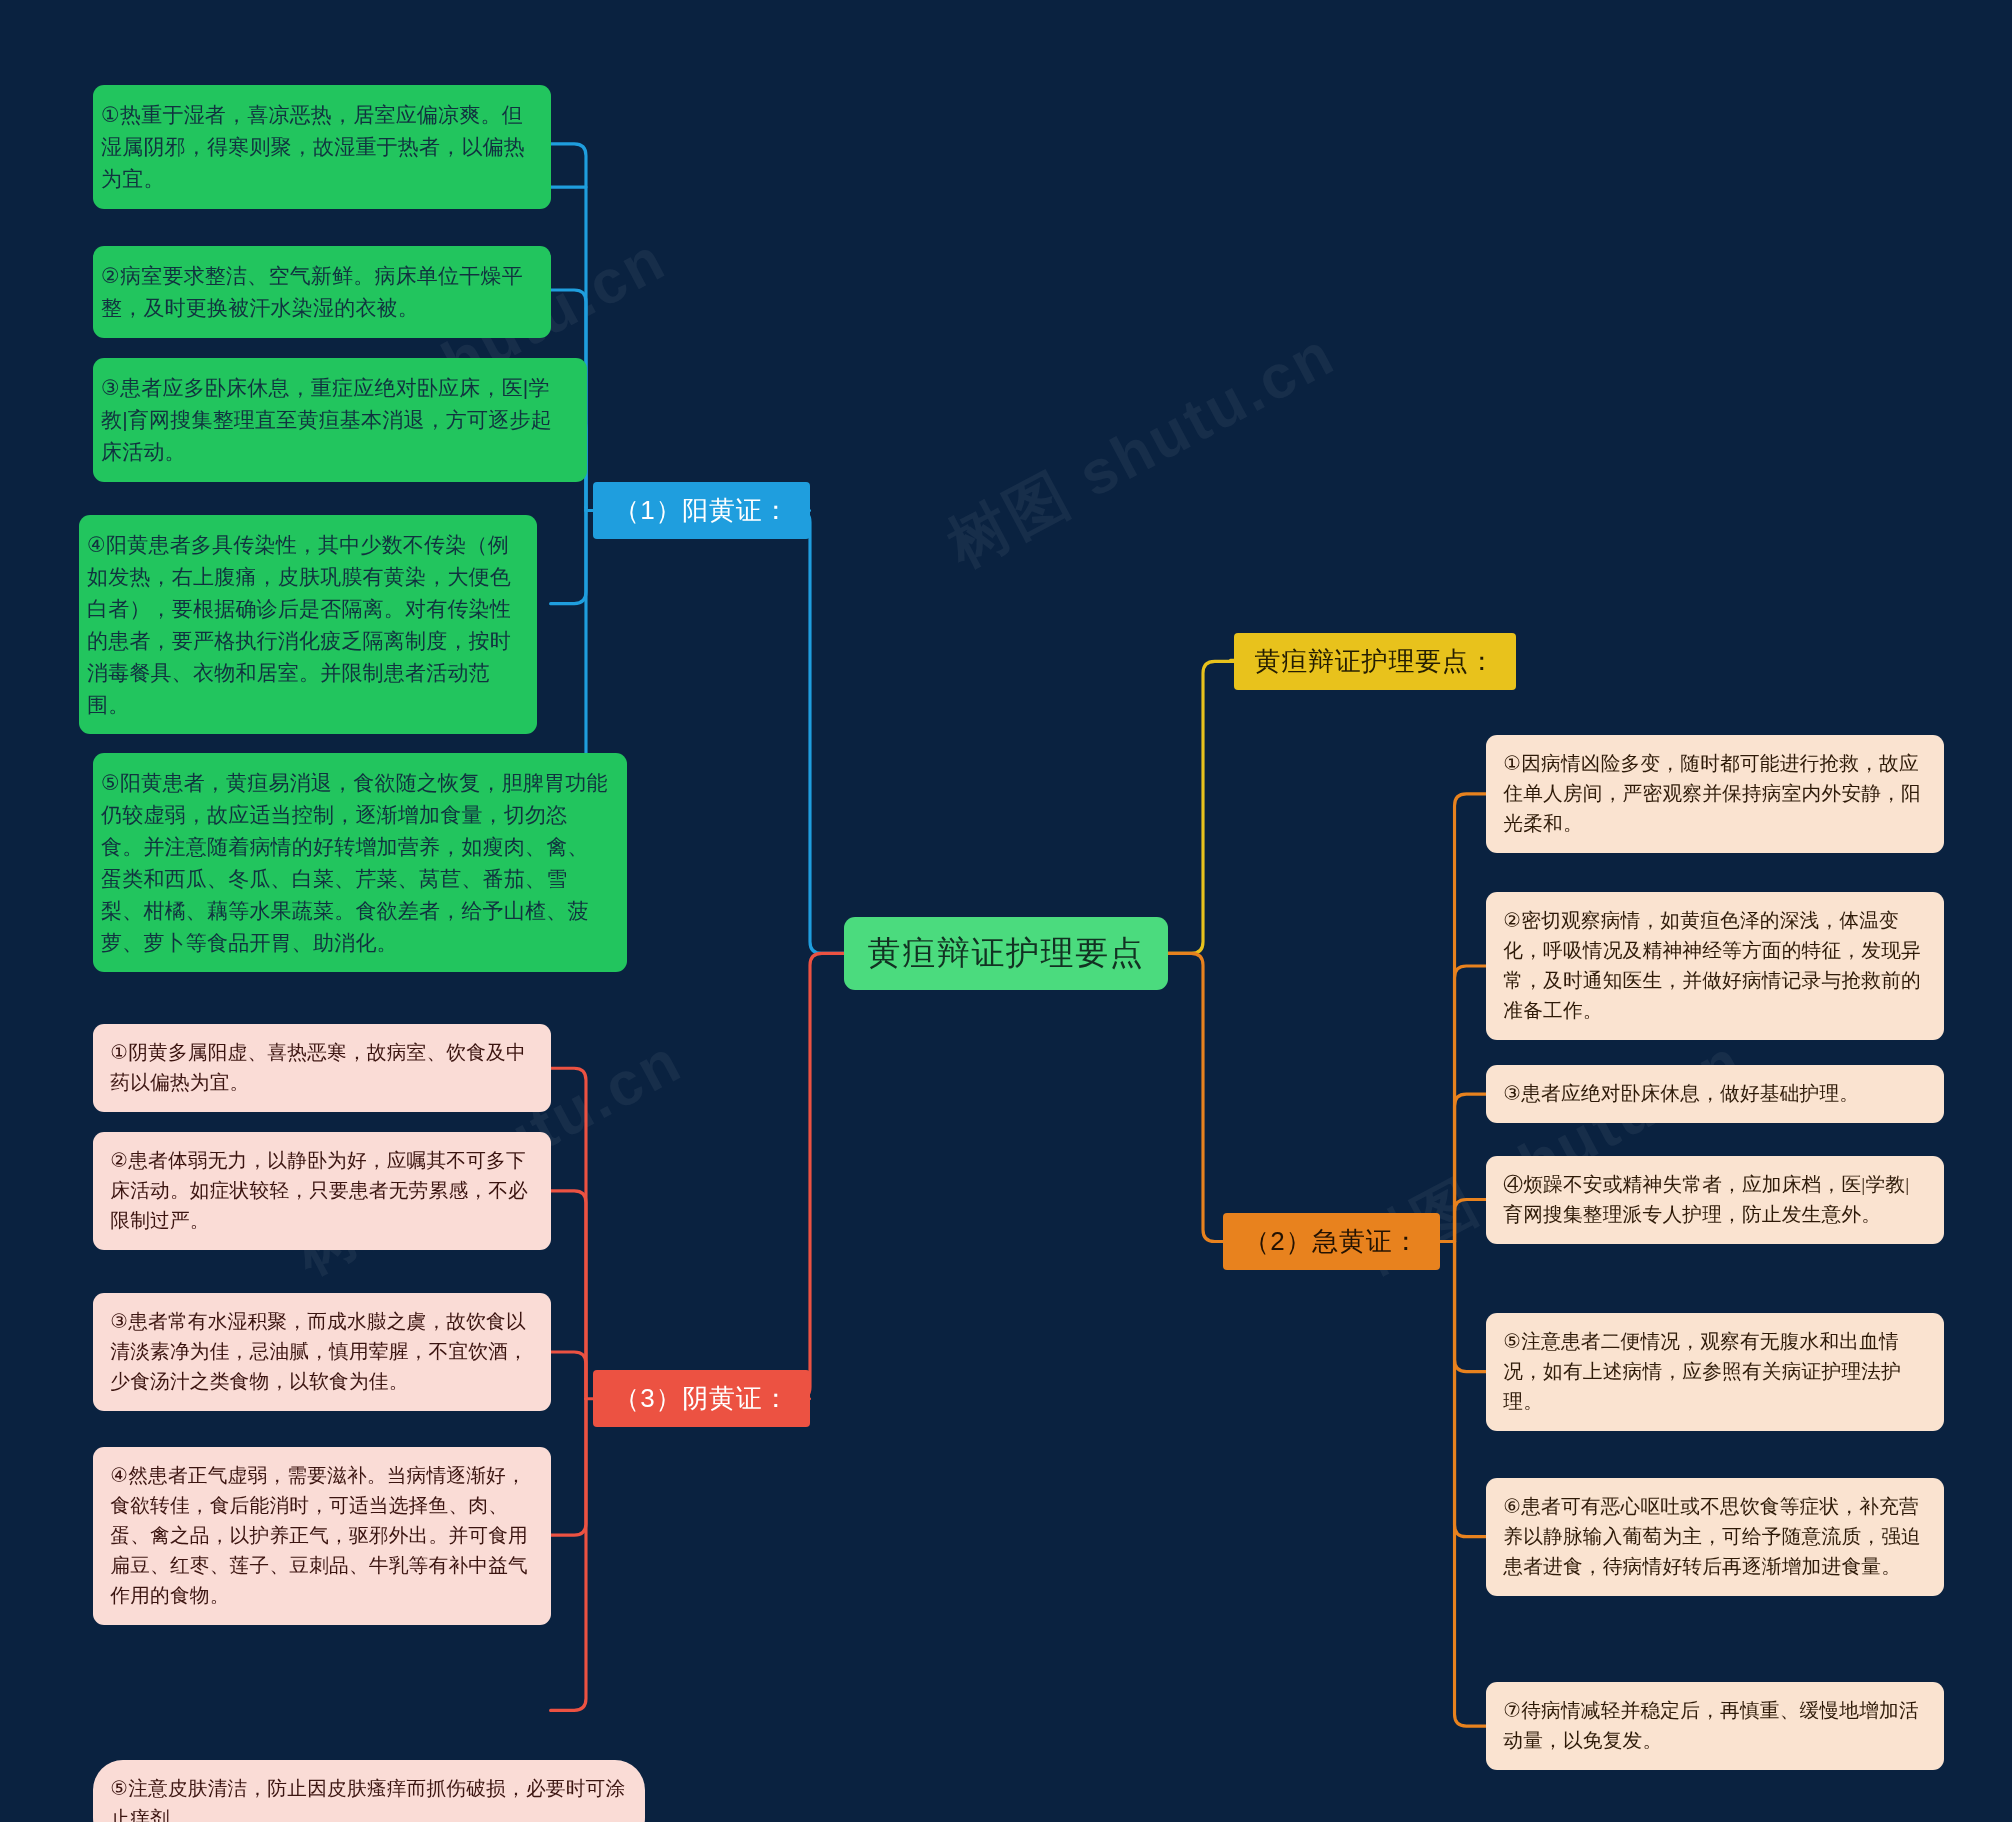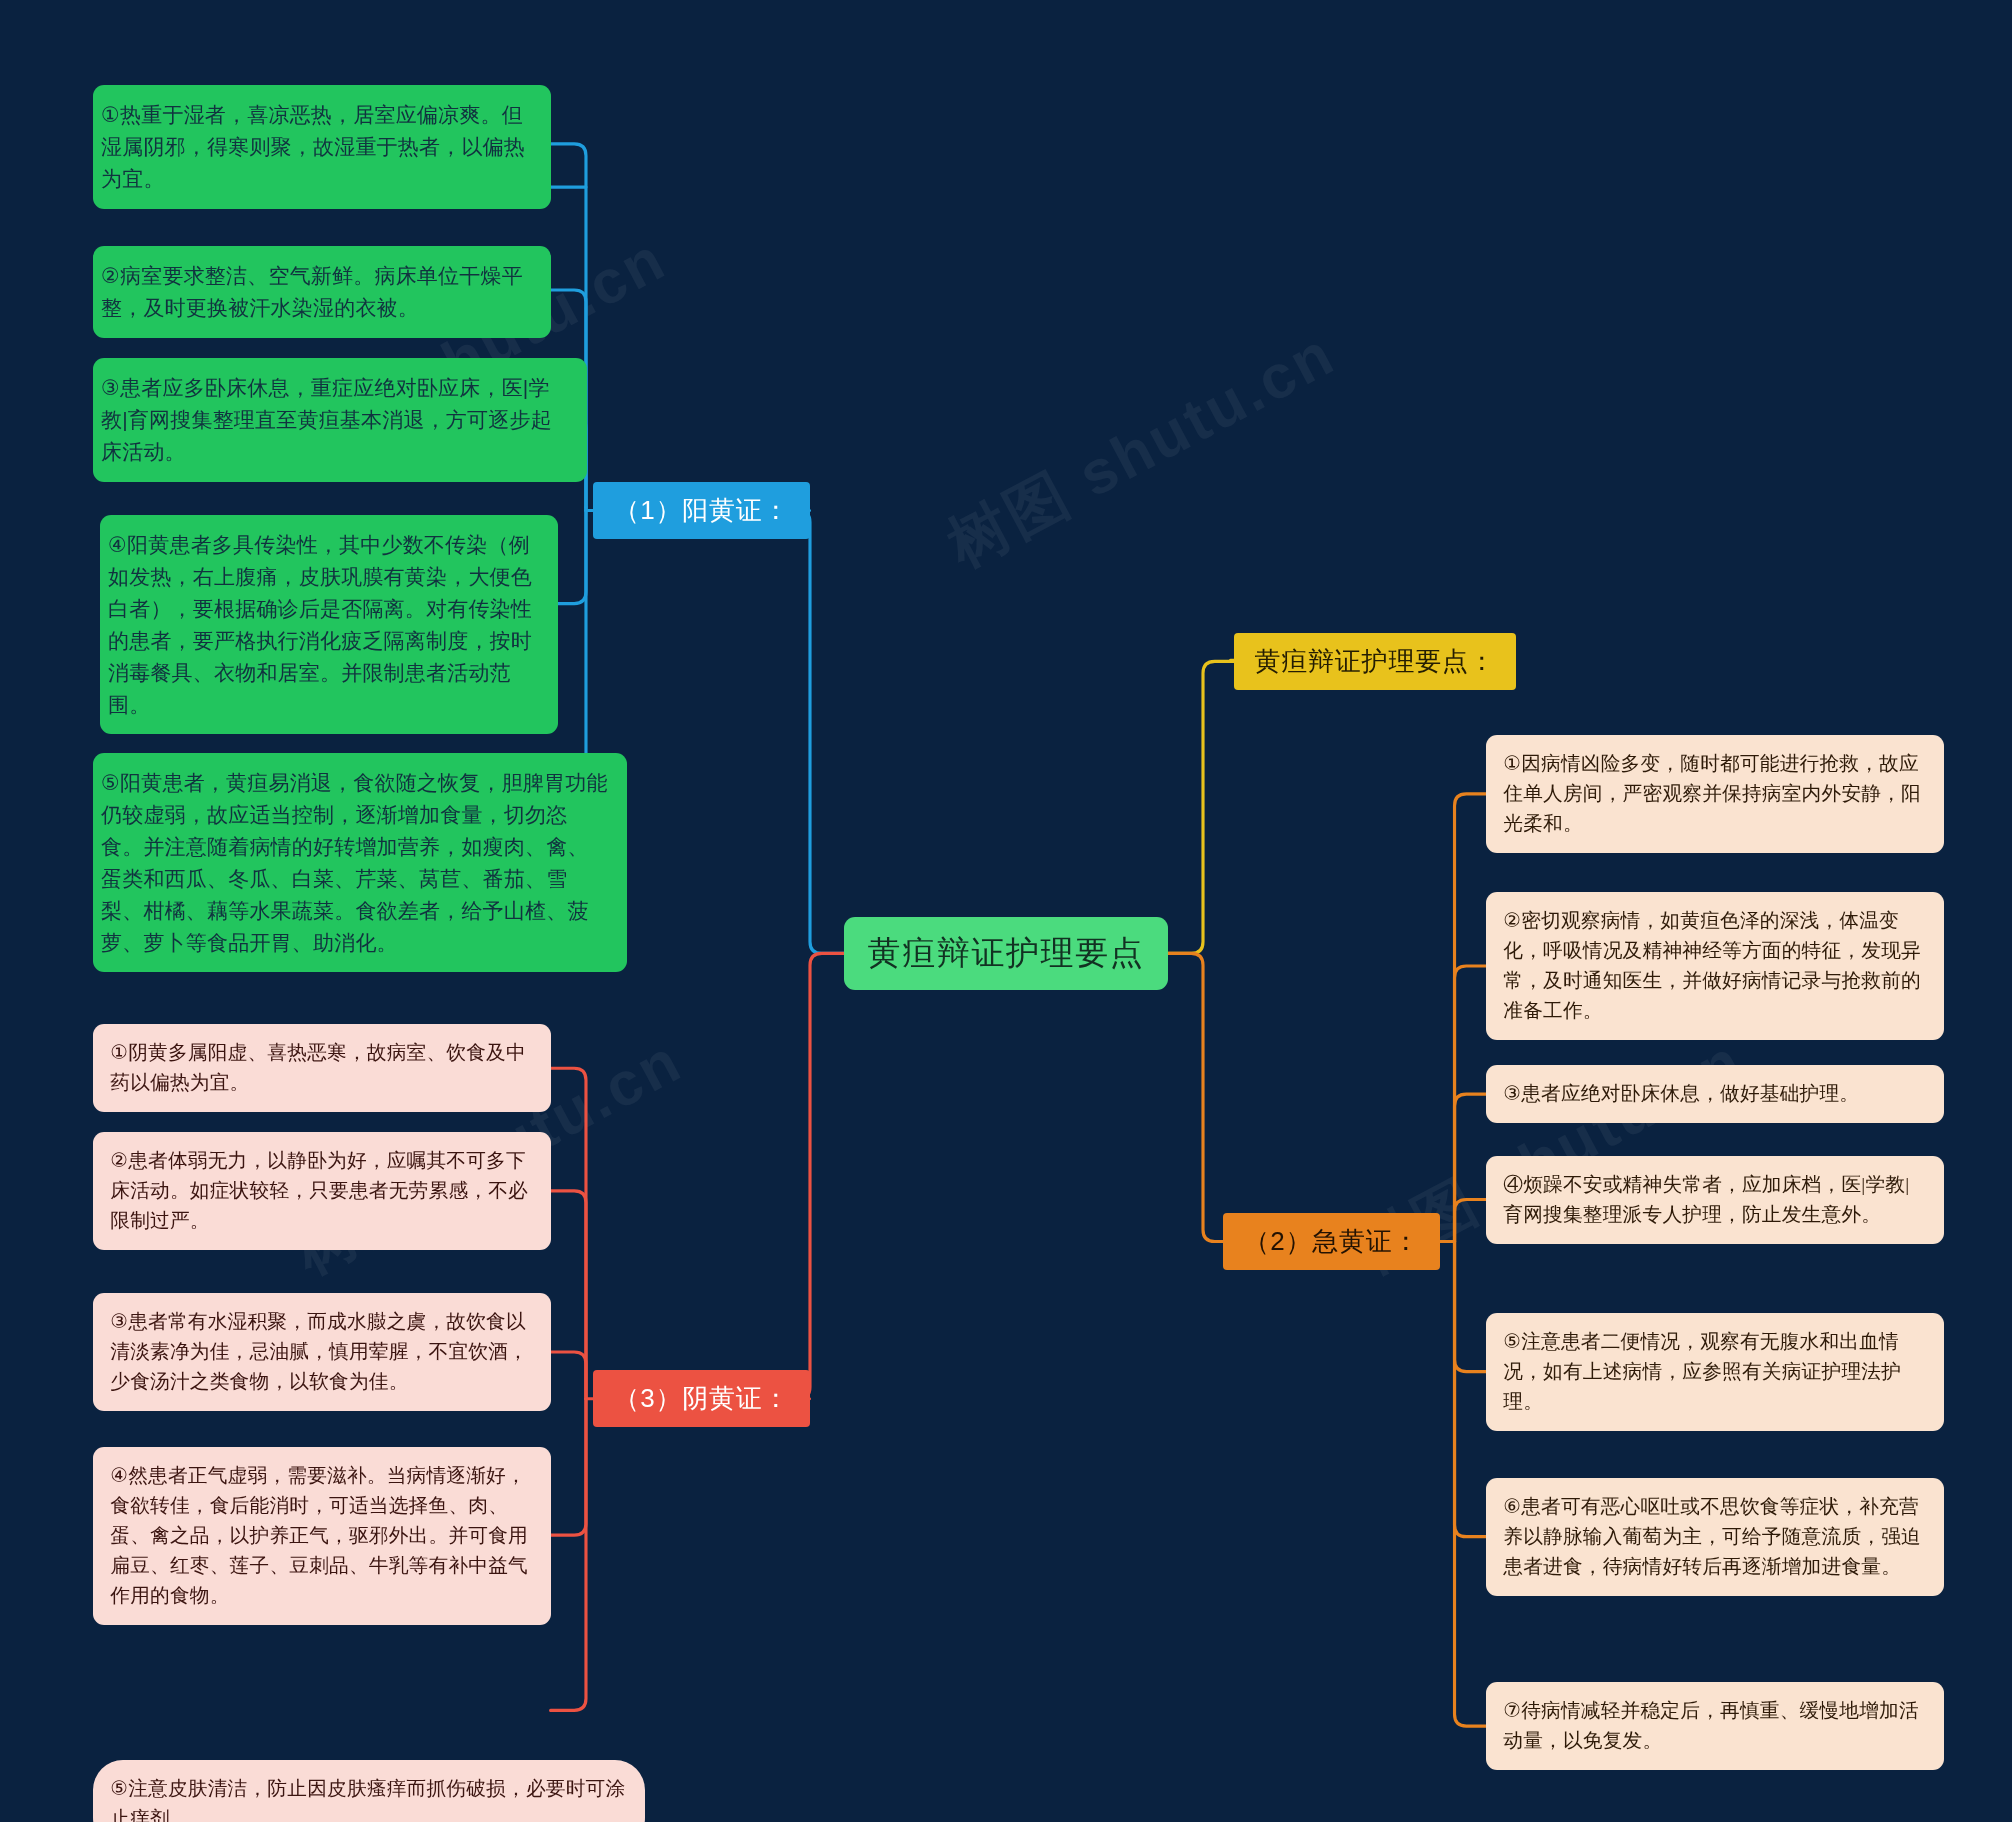--- a/index.html
+++ b/index.html
@@ -144,21 +144,21 @@
 
   <div class="node leaf-yang" style="left:93px;top:85px;width:458px;">
     <span>①热重于湿者，喜凉恶热，居室应偏凉爽。但湿属阴邪，得寒则聚，故湿重于热者，以偏热为宜。</span>
   </div>
   <div class="node leaf-yang" style="left:93px;top:246px;width:458px;">
     <span>②病室要求整洁、空气新鲜。病床单位干燥平整，及时更换被汗水染湿的衣被。</span>
   </div>
   <div class="node leaf-yang" style="left:93px;top:358px;width:494px;">
     <span>③患者应多卧床休息，重症应绝对卧应床，医|学教|育网搜集整理直至黄疸基本消退，方可逐步起床活动。</span>
   </div>
-  <div class="node leaf-yang" style="left:100px;top:515px;width:458px;">
+  <div class="node leaf-yang" style="left:79px;top:515px;width:458px;">
     <span>④阳黄患者多具传染性，其中少数不传染（例如发热，右上腹痛，皮肤巩膜有黄染，大便色白者），要根据确诊后是否隔离。对有传染性的患者，要严格执行消化疲乏隔离制度，按时消毒餐具、衣物和居室。并限制患者活动范围。</span>
   </div>
   <div class="node leaf-yang" style="left:93px;top:753px;width:534px;">
     <span>⑤阳黄患者，黄疸易消退，食欲随之恢复，胆脾胃功能仍较虚弱，故应适当控制，逐渐增加食量，切勿恣食。并注意随着病情的好转增加营养，如瘦肉、禽、蛋类和西瓜、冬瓜、白菜、芹菜、莴苣、番茄、雪梨、柑橘、藕等水果蔬菜。食欲差者，给予山楂、菠萝、萝卜等食品开胃、助消化。</span>
   </div>
 
   <div class="branch branch-yin" style="left:593px;top:1370px;text-align:right;">
     <span>（3）阴黄证：</span>
   </div>
 

